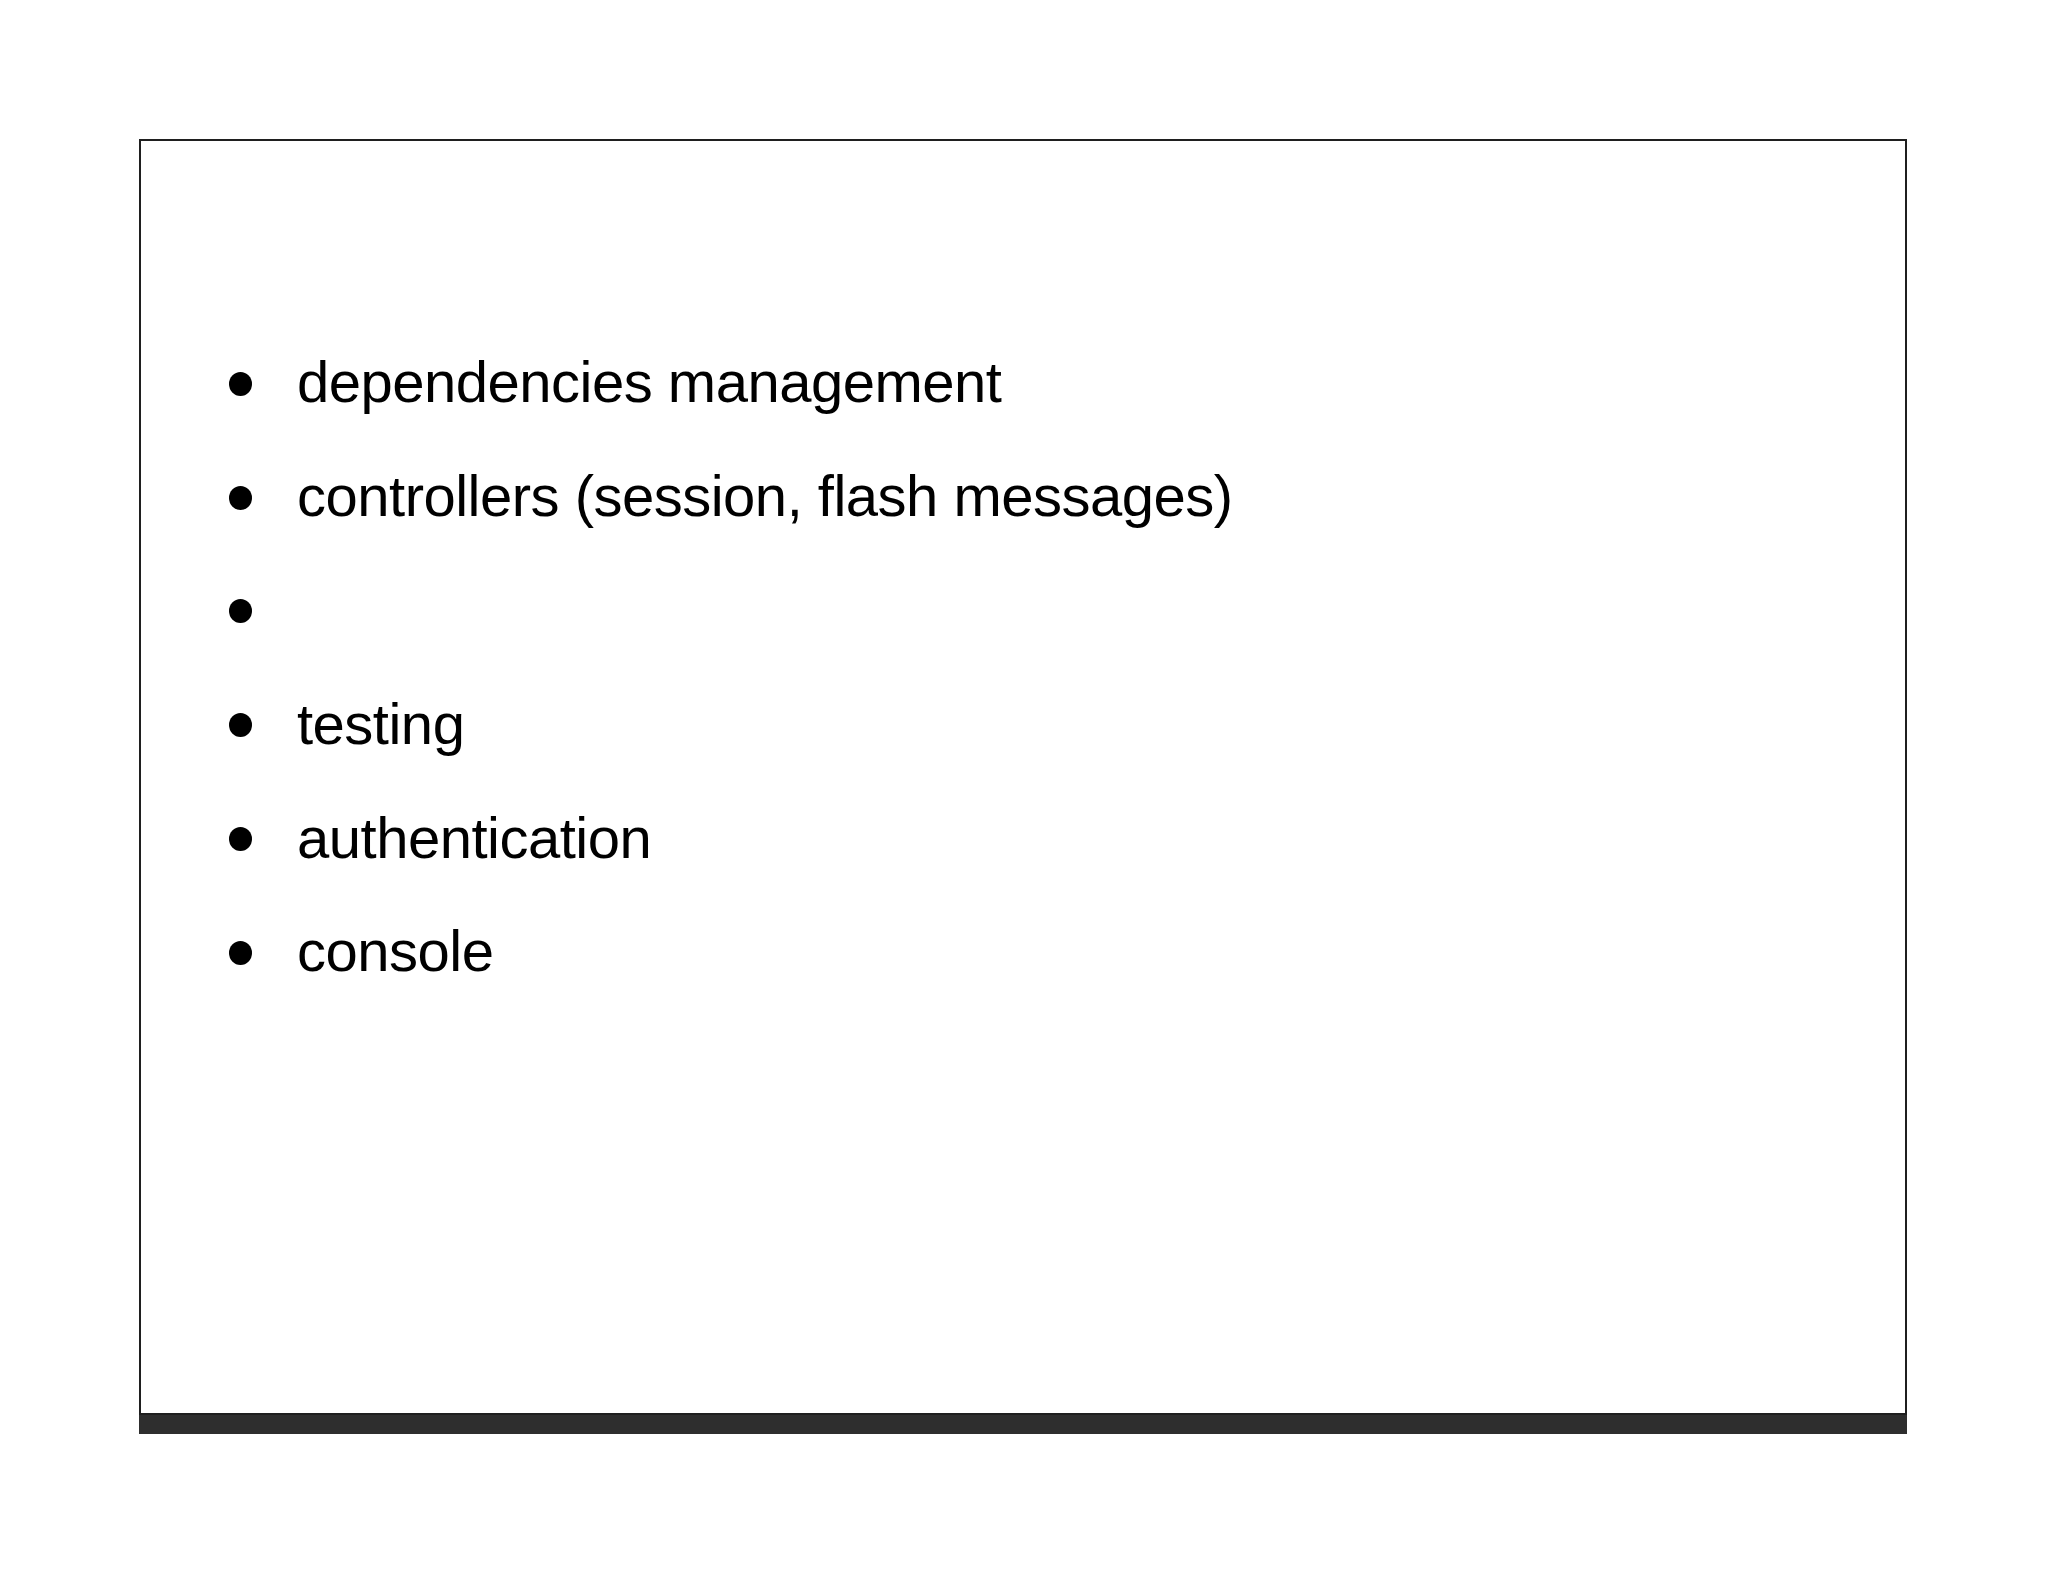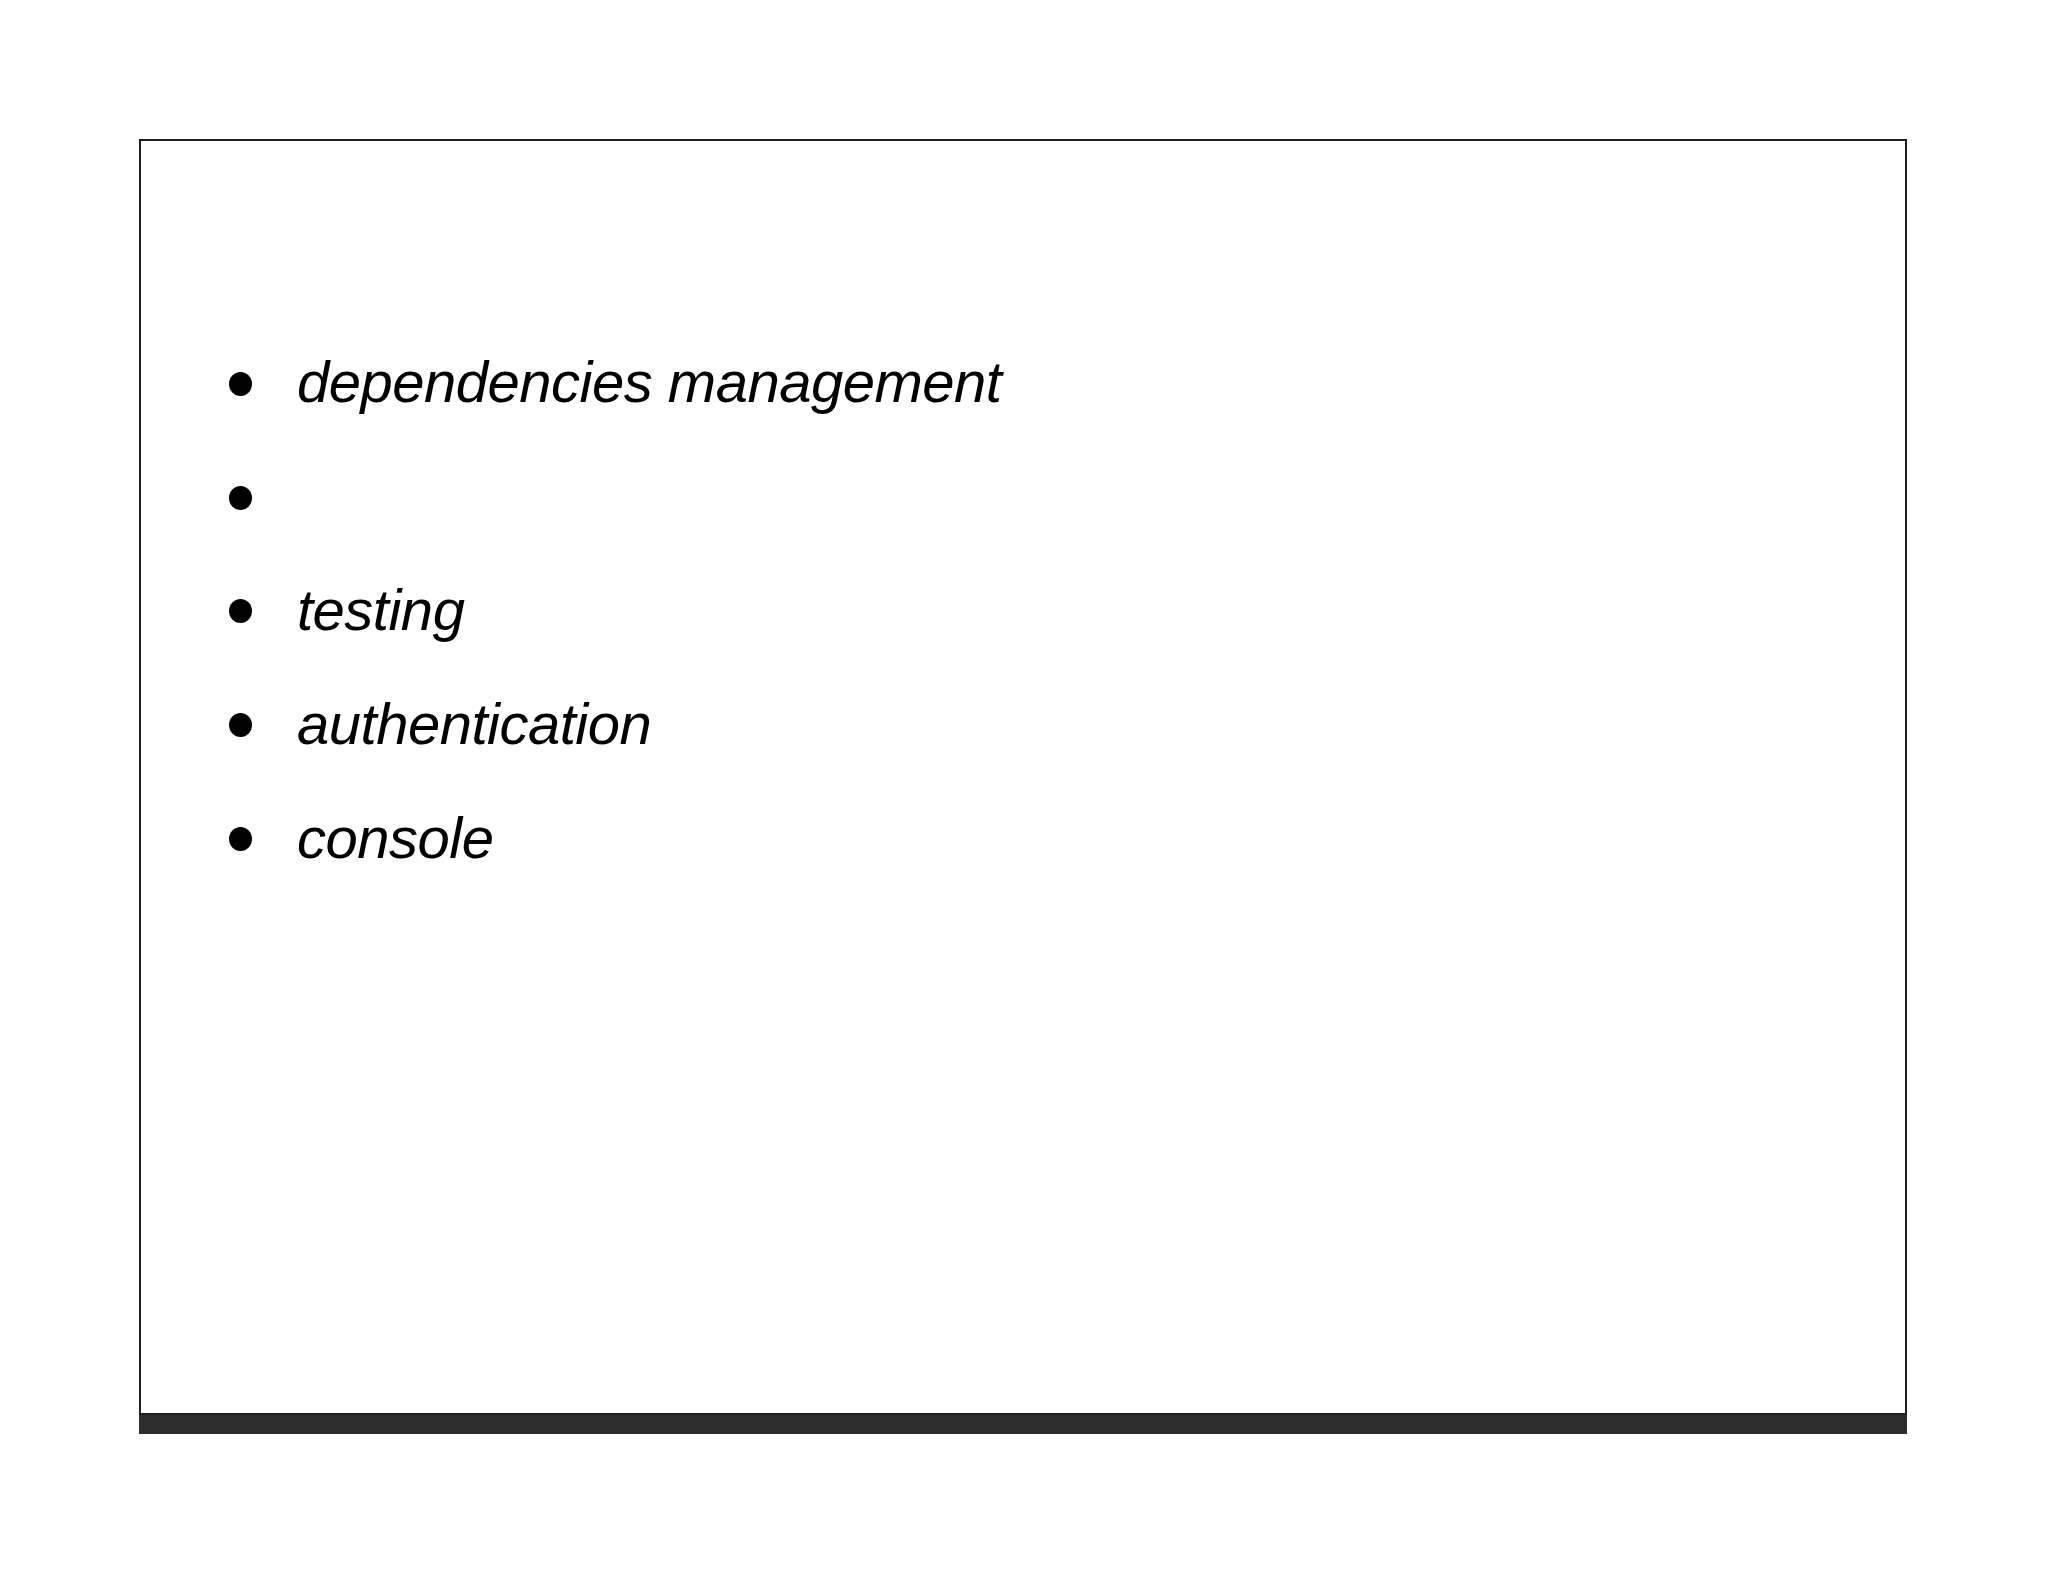--- a/index.html
+++ b/index.html
@@ -32,21 +32,20 @@
     height: 19px;
     background: var(--footer-bar, #2e2e2e);
   }
   ul.bullets {
     list-style: none;
     margin: 0;
     padding: 0;
     position: absolute;
     left: 88px;
     top: 184px;
-    font-style: italic;
   }
   ul.bullets li {
     display: flex;
     align-items: center;
     height: 113.8px;
     font-size: 58px;
     color: var(--text, #000000);
   }
   .dot {
     flex: none;
@@ -68,20 +67,24 @@
 <div class="canvas">
   <div class="slide">
     <ul class="bullets">
 
         <li>
           <span class="dot"></span>
           <span class="label">dependencies management</span>
         </li>
 
 
+        <li>
+          <span class="dot"></span>
+          <span class="label">controllers (session, flash messages)</span>
+        </li>
 
         <li>
           <span class="dot"></span>
         </li>
 
 
         <li>
           <span class="dot"></span>
           <span class="label">testing</span>
         </li>

